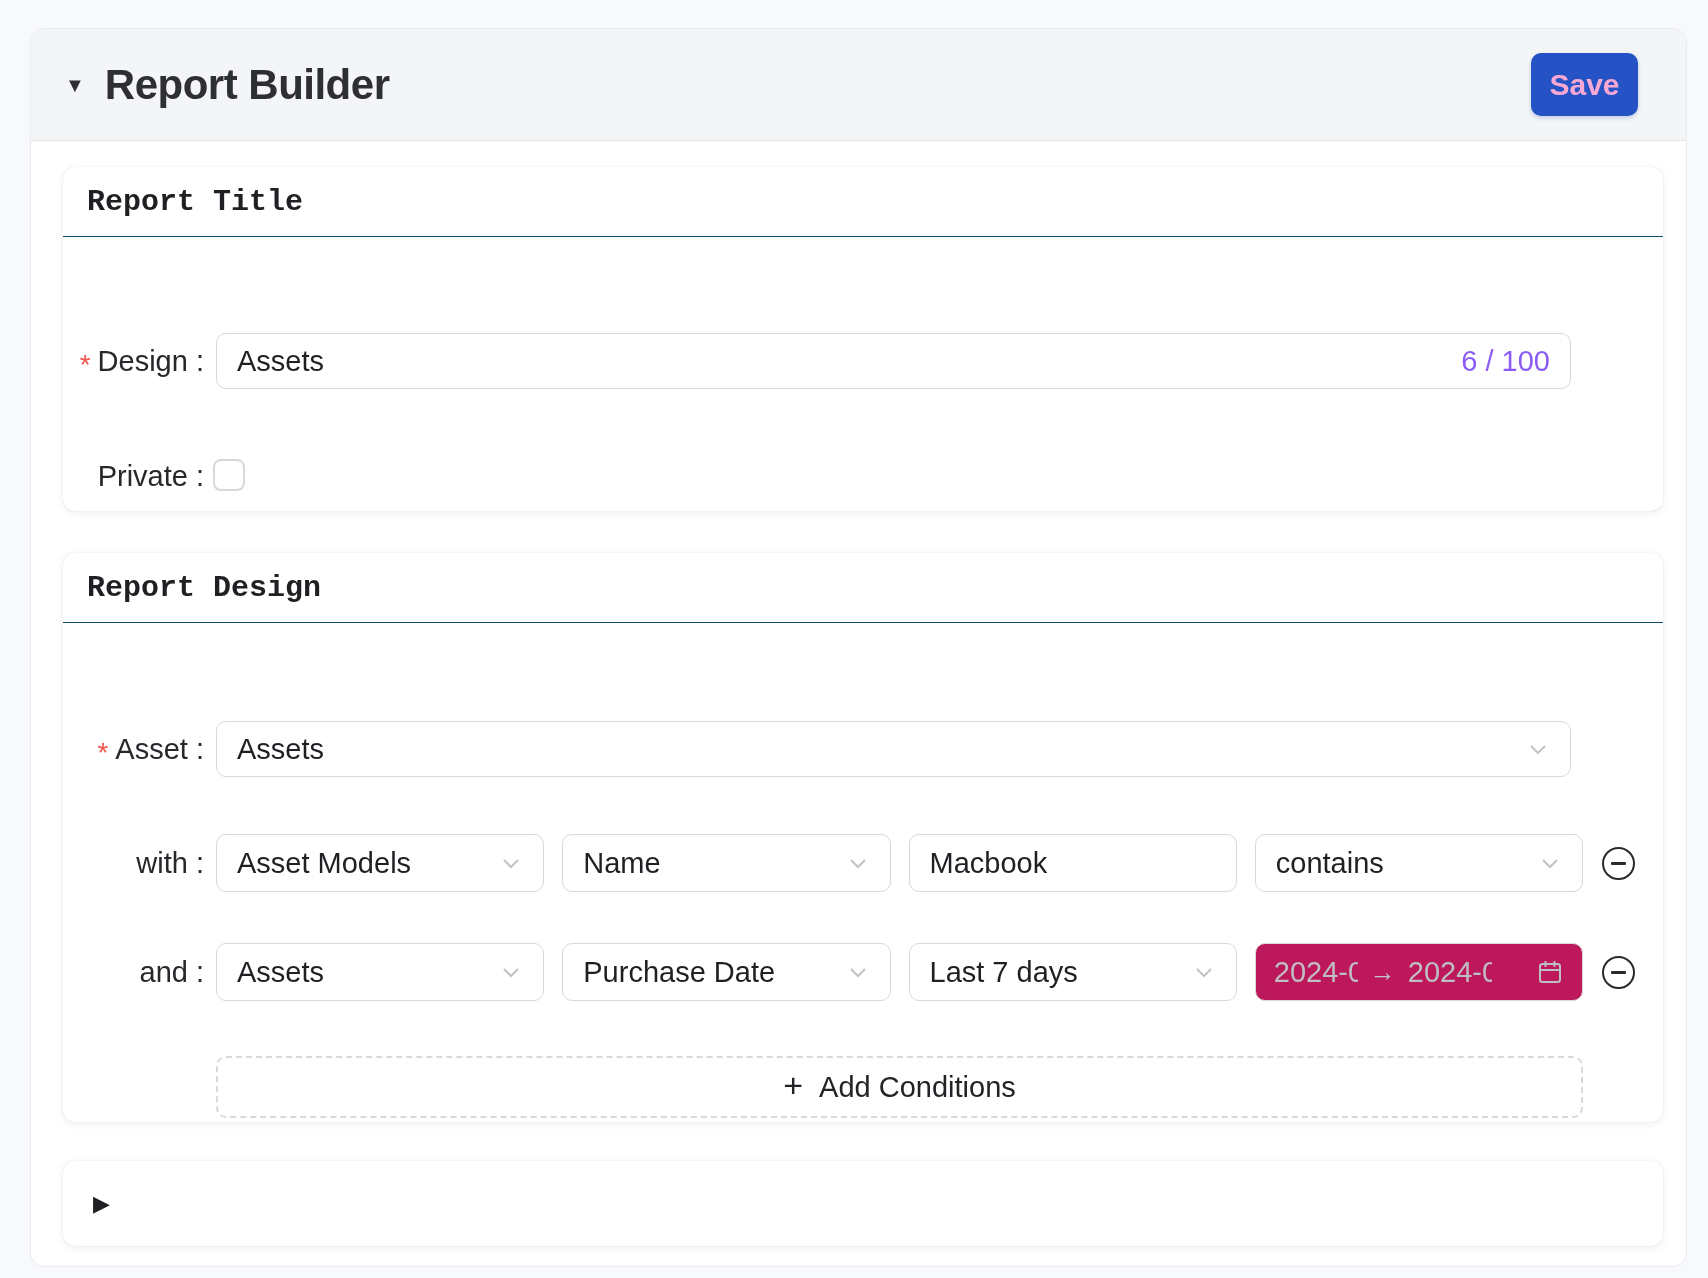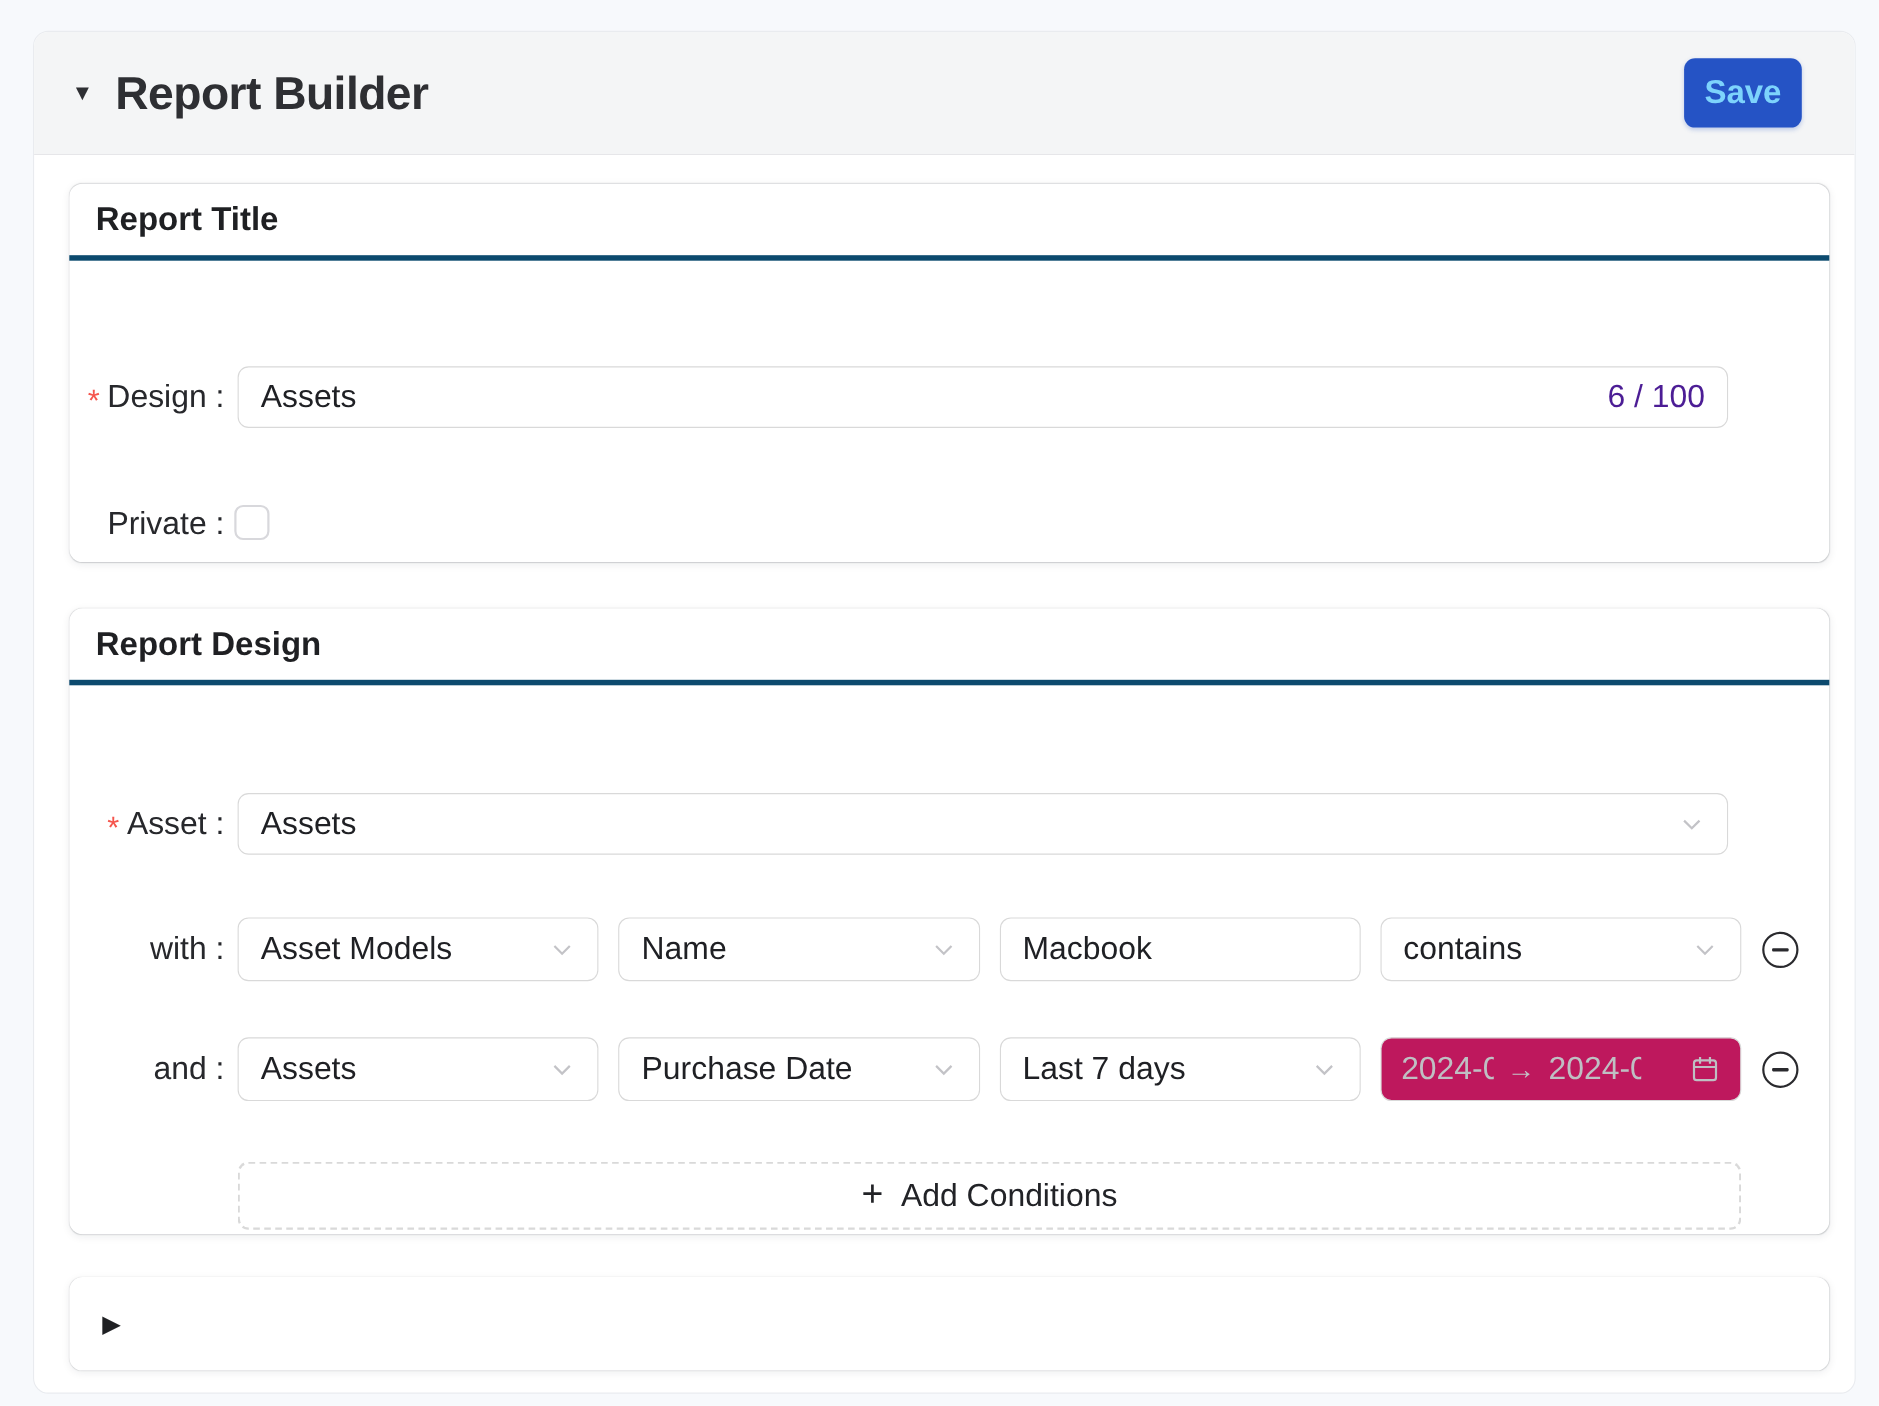--- a/index.html
+++ b/index.html
@@ -7,46 +7,46 @@
   body { font-family:"Liberation Sans", sans-serif; background:#f7f9fc; color:#212226; overflow:hidden; }
 
   .panel { position:absolute; left:30px; top:28px; width:1657px; height:1239px;
            background:#fff; border:1px solid #e9ebef; border-radius:14px; }
 
   .panel-header { position:absolute; left:0; top:0; right:0; height:112px; background:#f4f5f6;
                   border-bottom:1px solid #e6e6e9; border-radius:13px 13px 0 0;
                   display:flex; align-items:center; padding:0 48px 0 34px; }
   .collapse-caret { font-size:20px; color:#2e2f33; margin-right:20px; line-height:1; cursor:pointer; }
   .panel-title { font-size:42px; font-weight:600; color:#2e2f33; letter-spacing:-0.5px; }
-  .save-btn { margin-left:auto; width:107px; height:63px; background:#2553c5; color:#7dd3fc;
+  .save-btn { margin-left:auto; width:107px; height:63px; background:#2553c5; color:#f9a8d4;
               border:none; border-radius:10px; font-family:inherit; font-size:30px; font-weight:600;
               display:flex; align-items:center; justify-content:center; cursor:pointer;
               box-shadow:0 2px 4px rgba(37,83,197,.25); }
 
   .card { position:absolute; left:32px; width:1600px; background:#fff; border-radius:12px;
           box-shadow:0 0 1px rgba(20,25,40,.18), 0 2px 8px rgba(20,25,40,.07); }
   .card-header { height:70px; display:flex; align-items:center; padding:0 24px;
-                 border-bottom:5px solid #0c4a6e; }
+                 border-bottom:1px solid #0c4a6e;font-family:Liberation Mono, monospace; }
   .card-title { font-size:30px; font-weight:700; color:#1f2023; }
 
   .card-title-section { top:138px; height:344px; }
   .card-design-section { top:524px; height:569px; }
   .card-fields-section { top:1132px; height:85px; display:flex; align-items:center; padding:0 30px; }
 
   .form-row { position:absolute; left:0; right:0; }
   .form-label { position:absolute; left:0; top:0; width:141px; height:100%;
                 display:flex; align-items:center; justify-content:flex-end;
                 font-size:29px; color:#27282c; white-space:nowrap; }
   .req { color:#f5554d; margin-right:7px; font-size:28px; padding-top:8px; }
 
   .field { background:#fff; border:1px solid #d9d9d9; border-radius:10px; height:56px;
            display:flex; align-items:center; padding:2px 20px; font-size:29px; color:#1f2024; }
   .field-wide { position:absolute; left:153px; width:1355px; }
   .select .chev { margin-left:auto; flex:0 0 auto; }
-  .counter { margin-left:auto; color:#4c1d95; }
+  .counter { margin-left:auto; color:#8b5cf6; }
 
   .row-title  { top:96px;  height:56px; }
   .row-private{ top:222px; height:34px; }
   .checkbox { position:absolute; left:150px; top:0; width:32px; height:32px;
               border:2px solid #d8d8dc; border-radius:8px; background:#fff; cursor:pointer; }
 
   .row-show { top:98px; height:56px; }
   .row-cond-1 { top:211px; height:58px;text-align:right; }
   .row-cond-2 { top:320px; height:58px; }
   .cond-fields { position:absolute; left:153px; top:0; width:1367px; height:52px;

